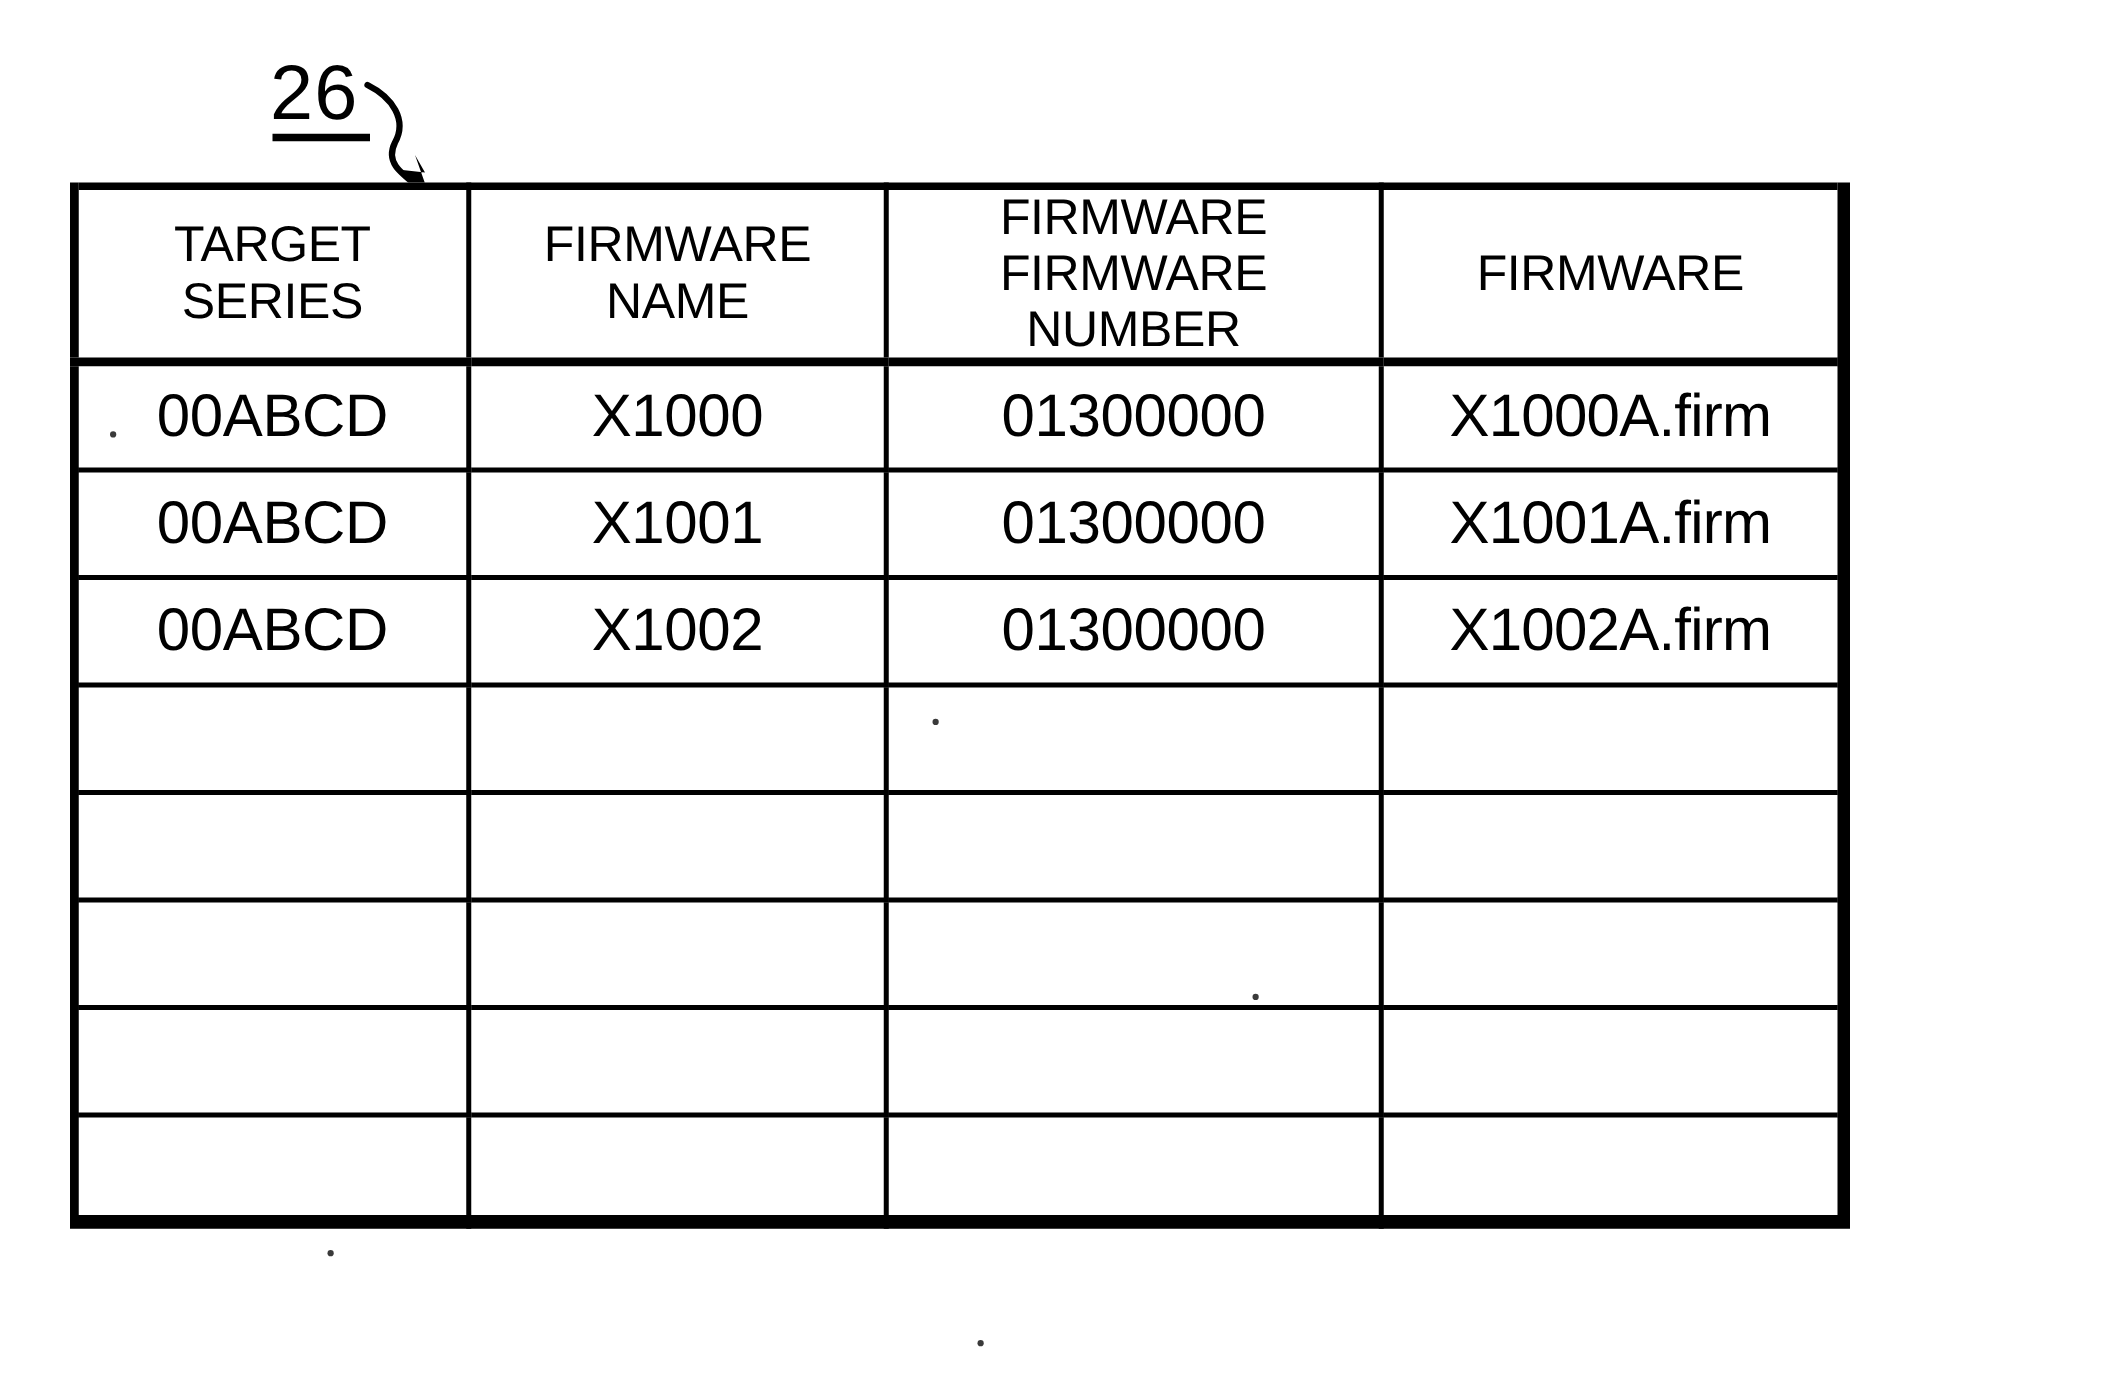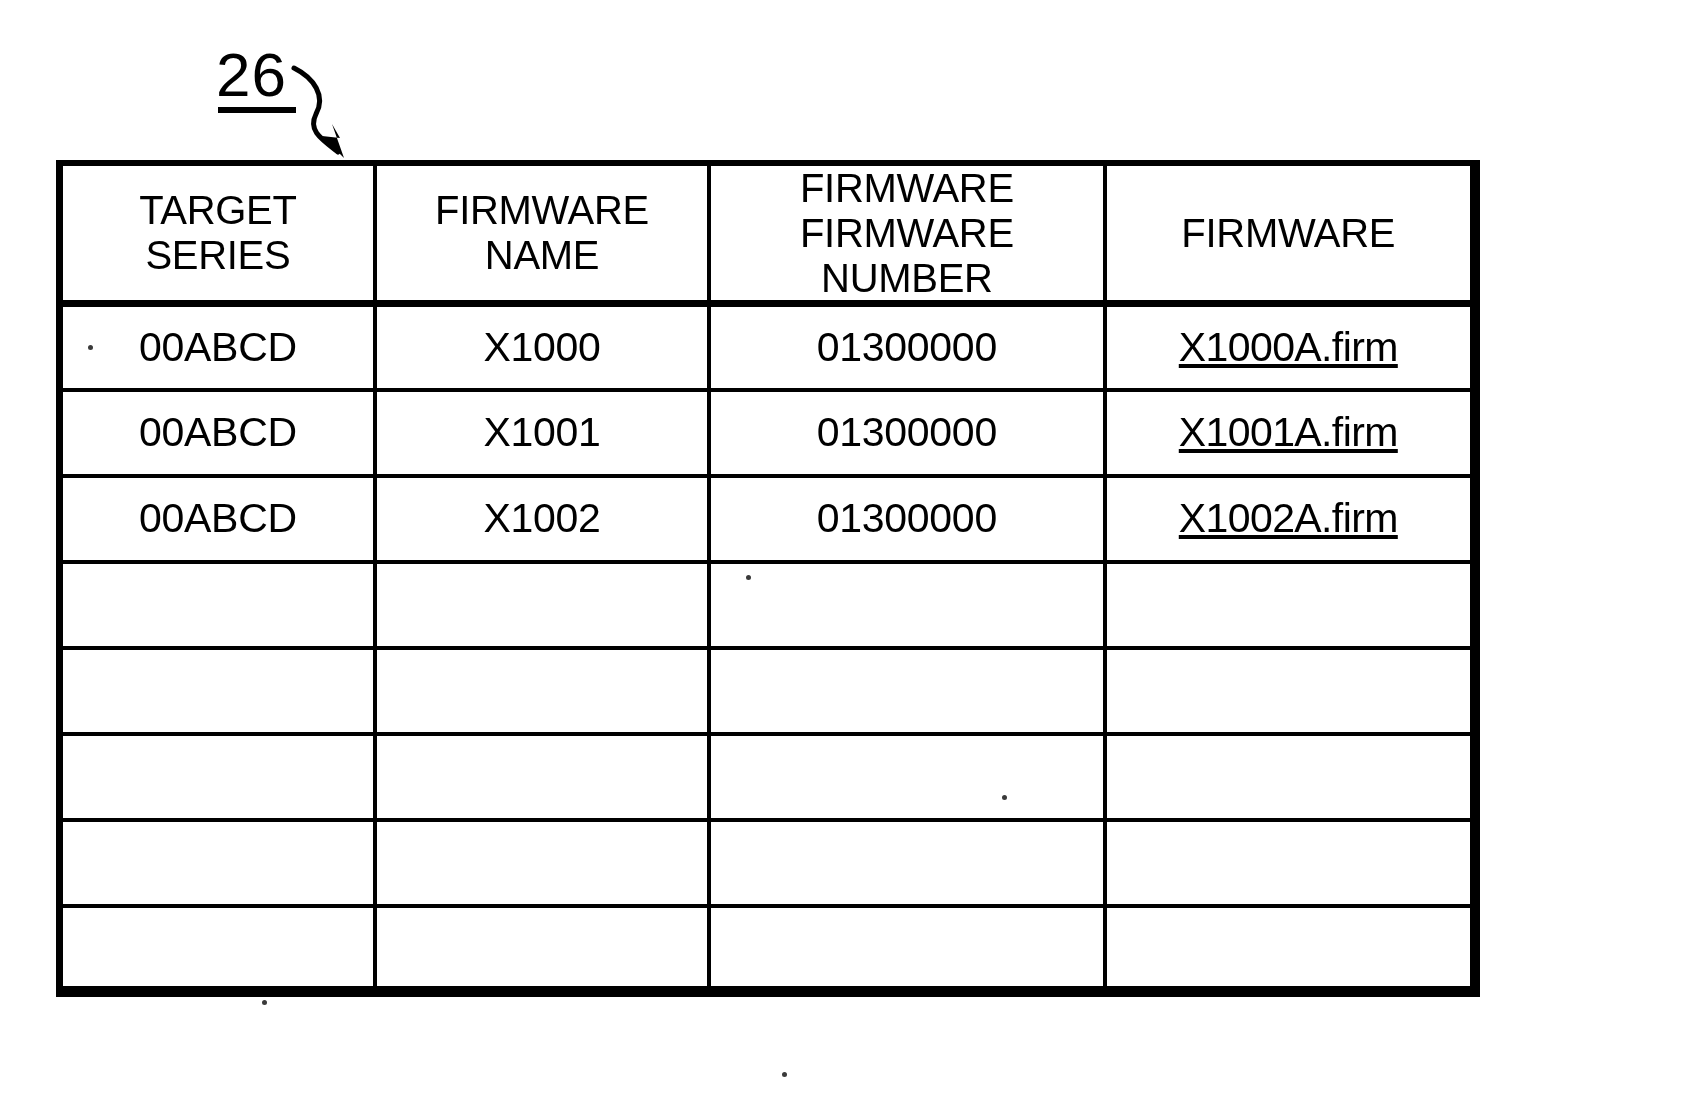--- a/index.html
+++ b/index.html
@@ -48,21 +48,21 @@
     top: 62px;
     width: 90px;
     height: 100px;
     pointer-events: none;
   }
 
   
   .fig-table-wrap {
     position: absolute;
     left: 56px;
-    top: 160px;
+    top: 146px;
     width: 1424px;
   }
   table.fig-table {
     border-collapse: collapse;
     table-layout: fixed;
     width: 1424px;
     background: #fff;
     border-top: 6px solid #000;
     border-left: 7px solid #000;
     border-right: 10px solid #000;
@@ -99,28 +99,27 @@
   .hdr-text {
     font-size: 40px;
     line-height: 1.12;
     letter-spacing: -0.3px;
     display: block;
   }
   .hdr-text .l2 { display: block; text-align: center; }
 
   tbody tr { height: 86px; }
   .cell-text {
-    font-size: 41px;
+    font-size: 48px;
     line-height: 1;
     letter-spacing: -0.3px;
     display: block;
   }
   .cell-text.filename {
     letter-spacing: -0.6px;
-    text-decoration: underline;
   }
   td.empty-cell { }
 
   
   .speck {
     position: absolute;
     background: #3a3a3a;
     border-radius: 50%;
   }
 </style>

